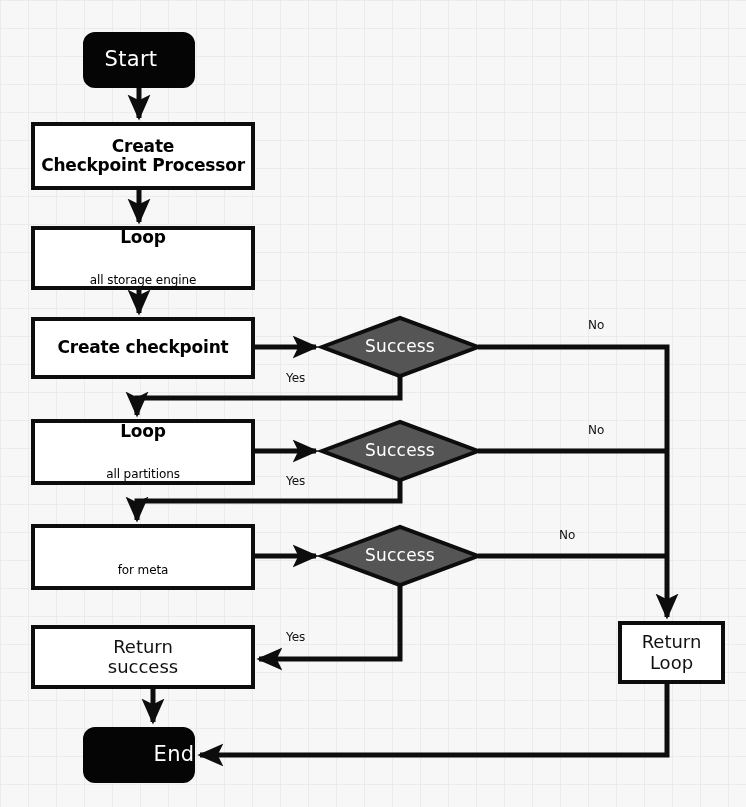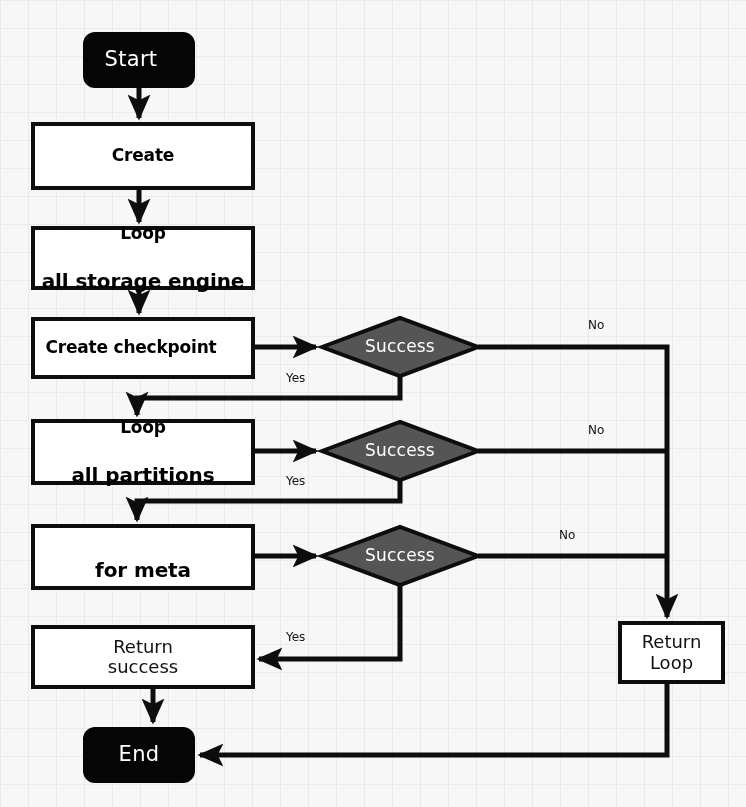--- a/index.html
+++ b/index.html
@@ -54,22 +54,22 @@
     letter-spacing: 0.2px;
   }
   .proc-line-bold {
     color: #000000;
     font-size: 17px;
     font-weight: 700;
     letter-spacing: -0.2px;
   }
   .proc-line-normal {
     color: #000000;
-    font-size: 20px;
-    font-weight: 700;
+    font-size: 12px;
+    font-weight: 400;
     letter-spacing: -0.1px;
     margin-top: 27px;
   }
   .proc-line-plain {
     color: #111111;
     font-size: 18px;
     font-weight: 400;
     letter-spacing: 0px;
   }
   .edge-label {
@@ -139,28 +139,29 @@
       <polygon points="322,556 400,527 478,556 400,585" fill="#555555" stroke="#0d0d0d" stroke-width="4"></polygon>
     </g>
   </svg>
 
   <div class="node-label" style="left:84px; top:33px; width:94px; height:54px;">
     <span class="terminal-text">Start</span>
   </div>
 
   <div class="node-label" style="left:33px; top:124px; width:220px; height:64px;justify-content:center;">
     <span class="proc-line-bold">Create</span>
+    <span class="proc-line-bold">Checkpoint Processor</span>
   </div>
 
   <div class="node-label" style="left:33px; top:228px; width:220px; height:60px;">
     <span class="proc-line-bold">Loop</span>
     <span class="proc-line-normal">all storage engine</span>
   </div>
 
-  <div class="node-label" style="left:21px; top:319px; width:220px; height:58px;">
+  <div class="node-label" style="left:33px; top:319px; width:220px; height:58px;">
     <span class="proc-line-bold">Create checkpoint</span>
   </div>
 
   <div class="node-label" style="left:322px; top:318px; width:156px; height:58px;">
     <span class="decision-text">Success</span>
   </div>
 
   <div class="node-label" style="left:33px; top:421px; width:220px; height:62px;">
     <span class="proc-line-bold">Loop</span>
     <span class="proc-line-normal">all partitions</span>
@@ -181,21 +182,21 @@
   <div class="node-label" style="left:33px; top:627px; width:220px; height:60px;">
     <span class="proc-line-plain">Return</span>
     <span class="proc-line-plain">success</span>
   </div>
 
   <div class="node-label" style="left:620px; top:623px; width:103px; height:59px;">
     <span class="proc-line-plain">Return</span>
     <span class="proc-line-plain">Loop</span>
   </div>
 
-  <div class="node-label" style="left:84px; top:728px; width:110px; height:54px;">
+  <div class="node-label" style="left:84px; top:728px; width:110px; height:54px;padding-left:35px;">
     <span class="terminal-text">End</span>
   </div>
 
   <span class="edge-label" style="left:588px; top:318px;">No</span>
   <span class="edge-label" style="left:286px; top:371px;">Yes</span>
   <span class="edge-label" style="left:588px; top:423px;">No</span>
   <span class="edge-label" style="left:286px; top:474px;">Yes</span>
   <span class="edge-label" style="left:559px; top:528px;">No</span>
   <span class="edge-label" style="left:286px; top:630px;">Yes</span>
 

